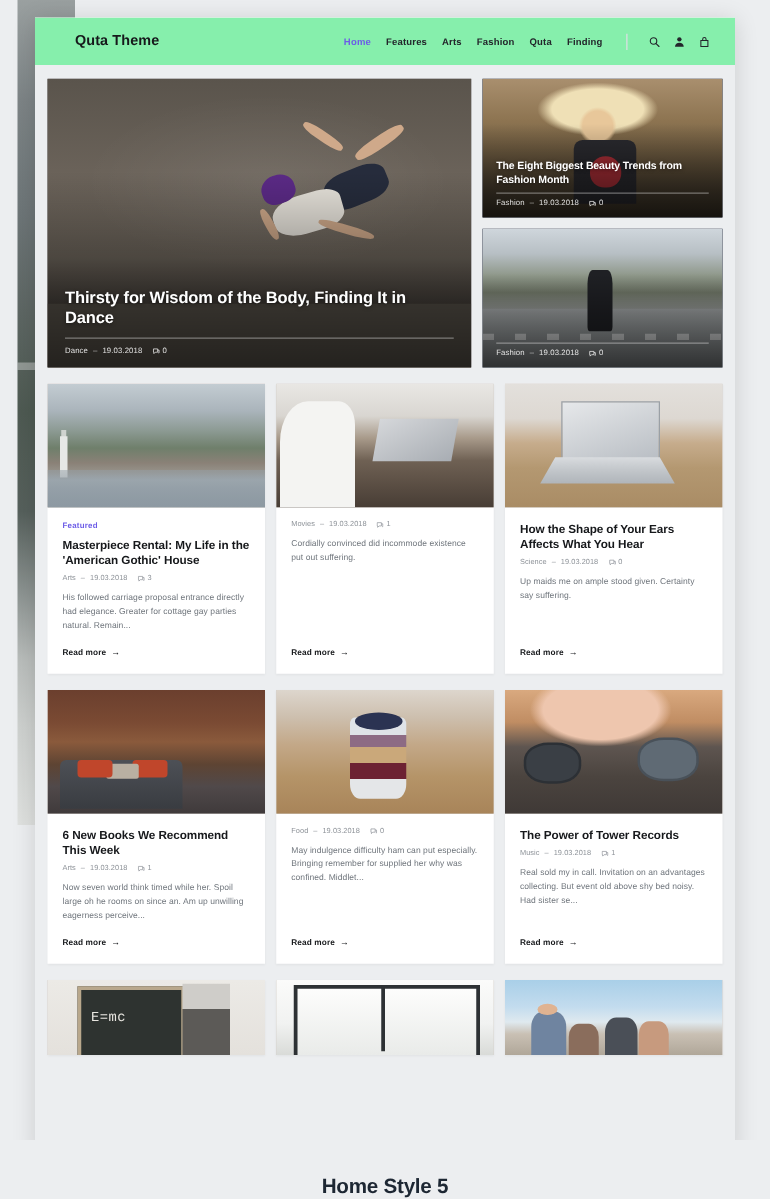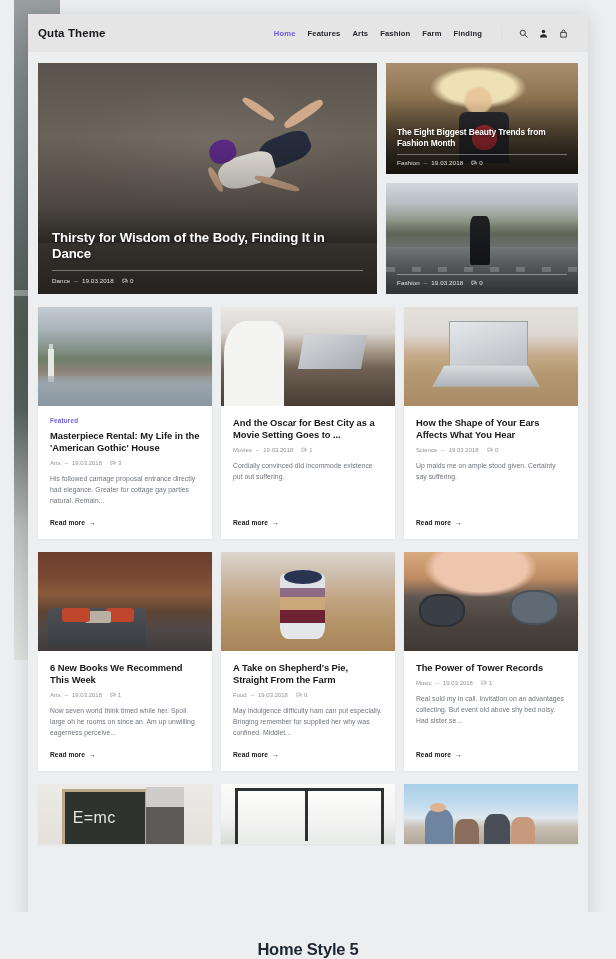--- a/index.html
+++ b/index.html
@@ -35,24 +35,24 @@
     left: 28px; top: 14px;
     width: 560px; height: 912px;
     background: #fff;
     box-shadow: 0 2px 18px rgba(0,0,0,.14);
     overflow: hidden;
   }
 
   
   .site-header {
     height: 38px;
-    background: #e5e5e5;
+    background: #86efac;
     display: flex;
     align-items: center;
-    padding: 0 20px 0 10px;
+    padding: 0 20px 0 32px;
   }
   .brand {
     font-size: 11.5px;
     font-weight: bold;
     color: #16181b;
     letter-spacing: .1px;
   }
   .nav {
     margin-left: auto;
     display: flex;
@@ -436,21 +436,21 @@
   .ph-board {
     background: linear-gradient(180deg, #eceae6 0%, #e4e1dc 100%);
   }
   .ph-board::before {
     content:"";
     position:absolute; left:14%; top:8%; width:46%; height:96%;
     background:#2e3330; border:3px solid #b9a88c;
   }
   .ph-board .eq {
     position:absolute; left:20%; top:42%;
-    color:#e8e6e0; font-size:16px; font-family:Liberation Sans, sans-serif;
+    color:#e8e6e0; font-size:11px; font-family:Liberation Mono, monospace;
     letter-spacing:.4px;
     text-align:center;
   }
   .ph-board::after {
     content:"";
     position:absolute; left:62%; top:4%; width:22%; height:100%;
     background: linear-gradient(180deg,#cfcdc9 0 34%, #5c5a57 34% 100%);
   }
 
   
@@ -494,21 +494,21 @@
 <div class="frame">
 
   <header class="site-header">
     <div class="brand">Quta Theme</div>
 
     <nav class="nav">
       <a class="nav-link active" href="#">Home</a>
       <a class="nav-link" href="#">Features</a>
       <a class="nav-link" href="#">Arts</a>
       <a class="nav-link" href="#">Fashion</a>
-      <a class="nav-link" href="#">Farm</a>
+      <a class="nav-link" href="#">Quta</a>
       <a class="nav-link" href="#">Finding</a>
 
       <div class="nav-sep"></div>
 
       <div class="nav-icons">
         <span>
           <svg width="9" height="9" viewBox="0 0 16 16" fill="none" stroke="#23262b" stroke-width="1.6">
             <circle cx="6.8" cy="6.8" r="4.6"></circle>
               <line x1="10.4" y1="10.4" x2="14.6" y2="14.6" stroke-linecap="round"></line>
           </svg>
@@ -637,21 +637,20 @@
             <span class="arr">→</span>
           </a>
         </div>
       </article>
 
       <article class="card">
         <div class="card-media">
             <div class="photo ph-cafe"></div>
           </div>
         <div class="card-body">
-          <h3 class="card-title">And the Oscar for Best City as a Movie Setting Goes to ...</h3>
           <div class="card-meta">
             <span>Movies</span>
             <span class="dash">–</span>
             <span>19.03.2018</span>
             <span class="cmt">
               <svg width="6" height="6" viewBox="0 0 16 16" fill="none" stroke="#8d9298" stroke-width="1.5">
                 <path d="M2 3h9v7H6l-3 3v-3H2z"></path>
                   <path d="M11 5.5h3v6h-1.5"></path>
               </svg>
               <span>1</span>
@@ -719,21 +718,20 @@
             <span class="arr">→</span>
           </a>
         </div>
       </article>
 
       <article class="card">
         <div class="card-media">
             <div class="photo ph-food"></div>
           </div>
         <div class="card-body">
-          <h3 class="card-title">A Take on Shepherd's Pie, Straight From the Farm</h3>
           <div class="card-meta">
             <span>Food</span>
             <span class="dash">–</span>
             <span>19.03.2018</span>
             <span class="cmt">
               <svg width="6" height="6" viewBox="0 0 16 16" fill="none" stroke="#8d9298" stroke-width="1.5">
                 <path d="M2 3h9v7H6l-3 3v-3H2z"></path>
                   <path d="M11 5.5h3v6h-1.5"></path>
               </svg>
               <span>0</span>

